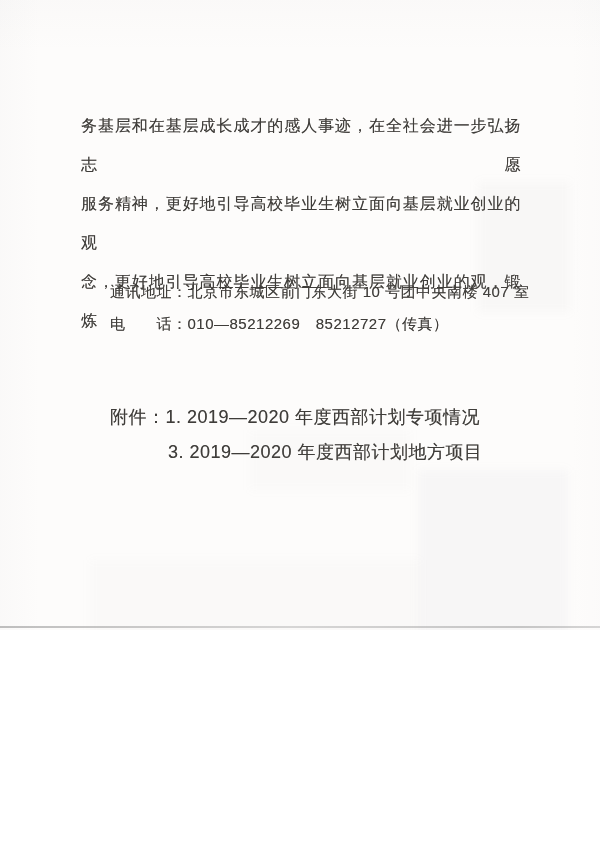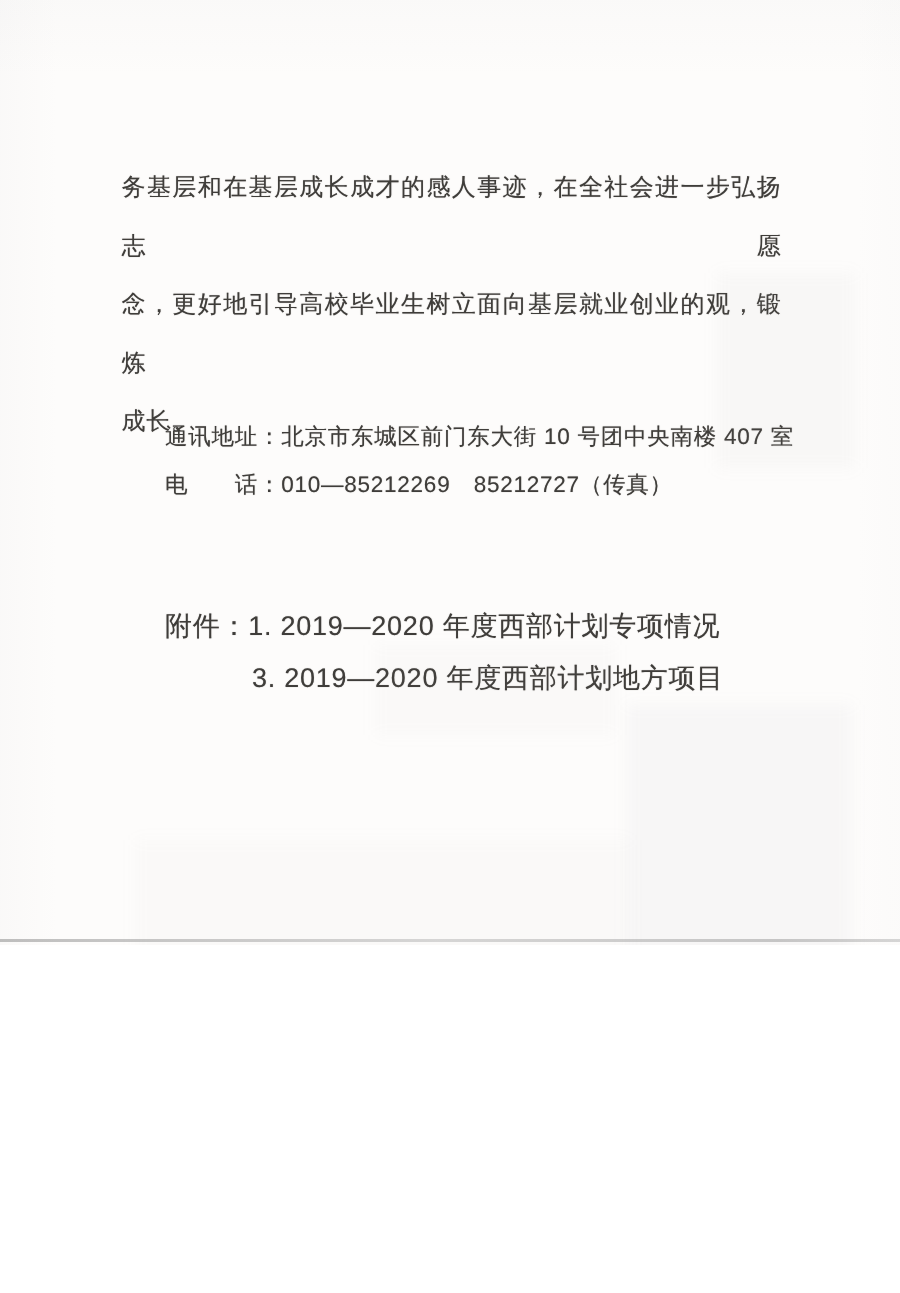--- a/index.html
+++ b/index.html
@@ -125,22 +125,22 @@
     pointer-events: none;
   }
 </style>
 </head>
 <body>
 
 <div class="page">
 
   <div class="paragraph body-text">
     <div class="para-line">务基层和在基层成长成才的感人事迹，在全社会进一步弘扬志愿</div>
+    <div class="para-line">服务精神，更好地引导高校毕业生树立面向基层就业创业的观</div>
     <div class="para-line">念，更好地引导高校毕业生树立面向基层就业创业的观，锻炼</div>
-    <div class="para-line last">成长。</div>
   </div>
 
   <div class="contact body-text">
     <div class="contact-row">
       <span class="contact-label">通讯地址：</span><span class="contact-value">北京市东城区前门东大街 10 号团中央南楼 407 室</span>
     </div>
     <div class="contact-row">
       <span class="contact-label">电　　话：</span><span class="contact-value">010—85212269　85212727（传真）</span>
     </div>
   </div>

